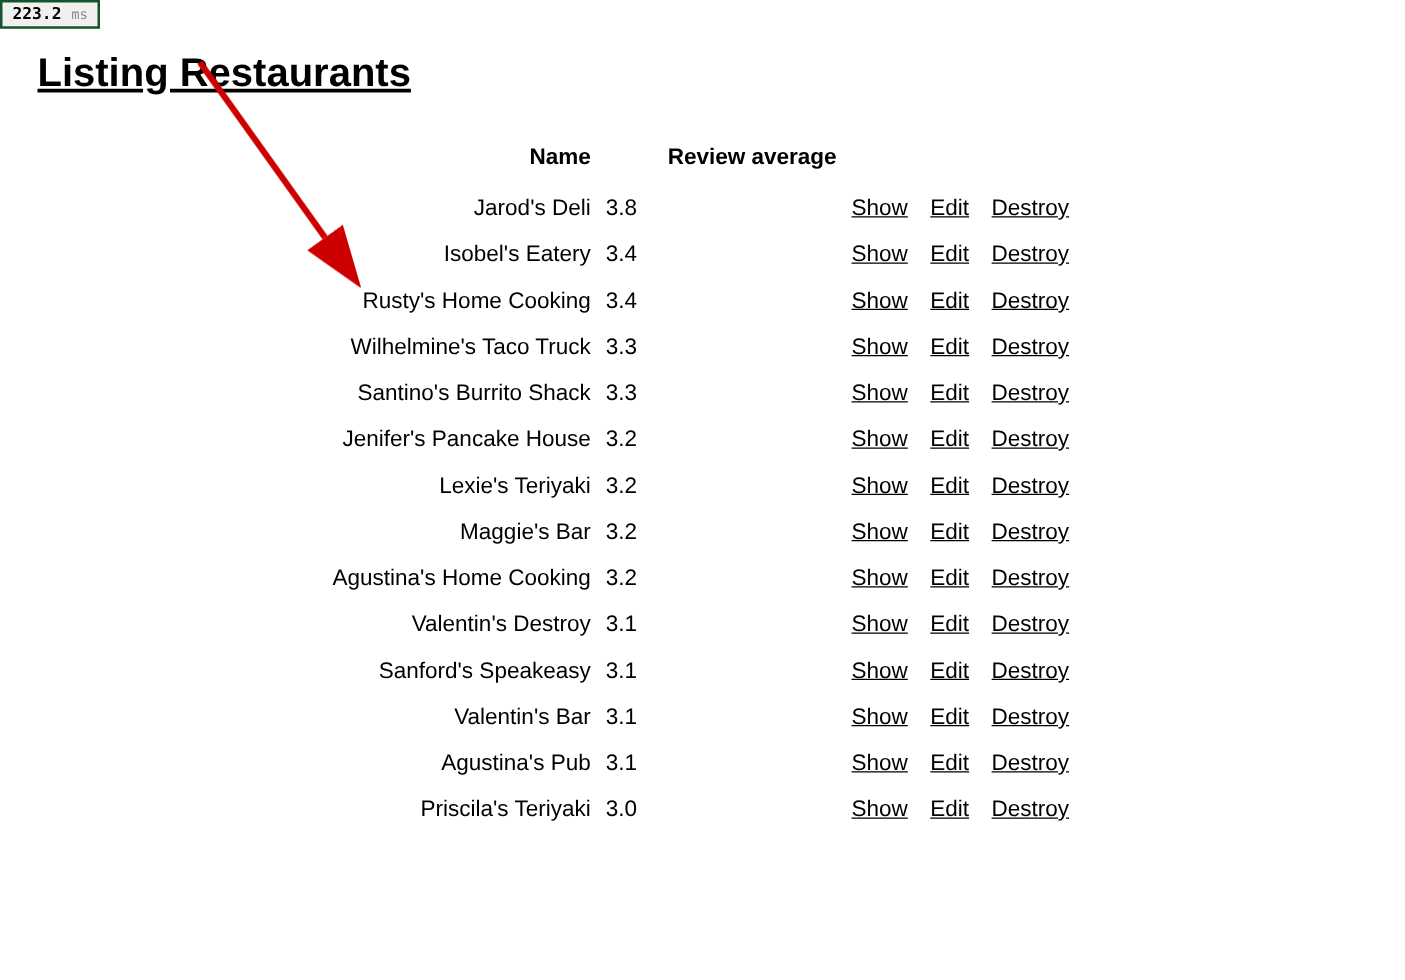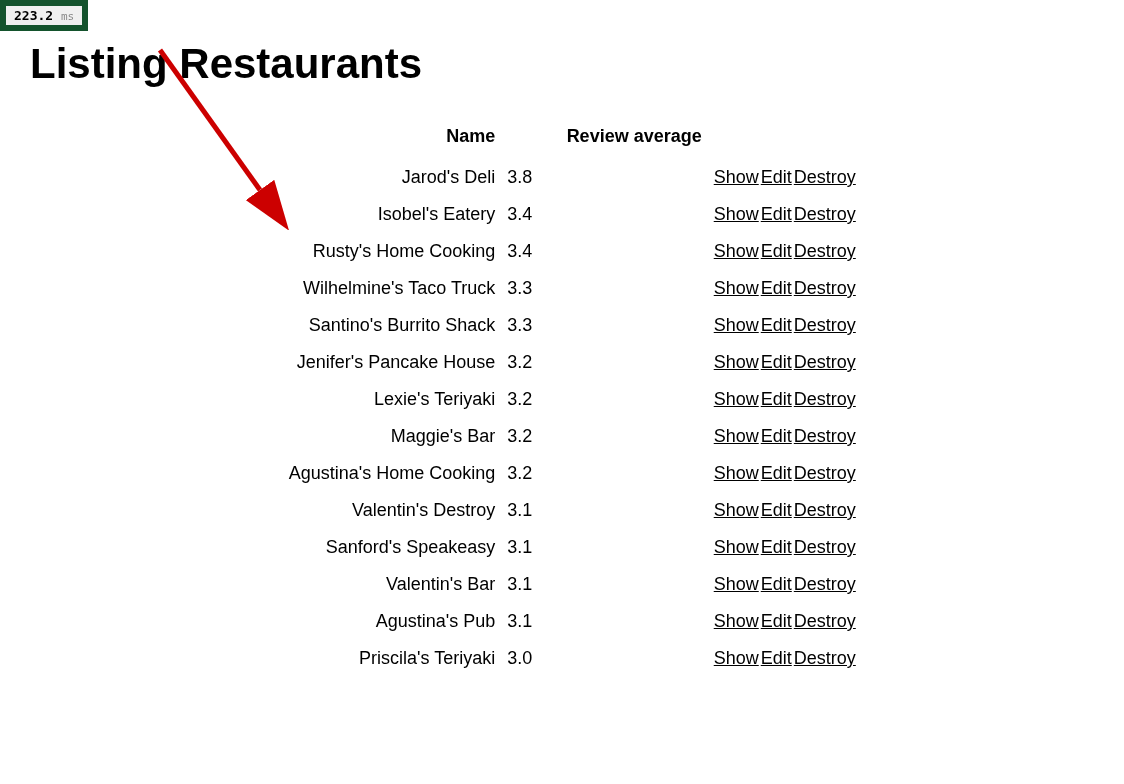--- a/index.html
+++ b/index.html
@@ -14,41 +14,42 @@
       color: #000000;
       padding: 20px 30px;
       font-size: 18px;
     }
 
     .perf-badge {
       position: fixed;
       top: 0;
       left: 0;
       background: #f0f0f0;
-      border: 6px solid #14532d;
+      border: 2px solid #14532d;
       padding: 2px 8px;
       font-size: 13px;
       font-family: monospace;
       z-index: 1000;
     }
 
     .perf-badge .num {
       font-weight: bold;
     }
 
     .perf-badge .unit {
       color: #888;
       font-size: 11px;
     }
 
     h1 {
-      font-size: 42px;
+      font-size: 32px;
       font-weight: bold;
       margin-bottom: 30px;
       margin-top: 20px;
+      text-decoration: underline;
     }
 
     table {
       border-collapse: collapse;
       width: 100%;
       max-width: 900px;
     }
 
     thead th {
       text-align: right;
@@ -72,21 +73,21 @@
       vertical-align: middle;
     }
 
     tbody tr td:first-child {
       padding-left: 0;
       text-align: right;
     }
 
     .actions {
       display: flex;
-      gap: 2px;
+      gap: 18px;
     }
 
     .actions a {
       color: #000;
       text-decoration: underline;
       cursor: pointer;
       font-size: 18px;
     }
 
     

